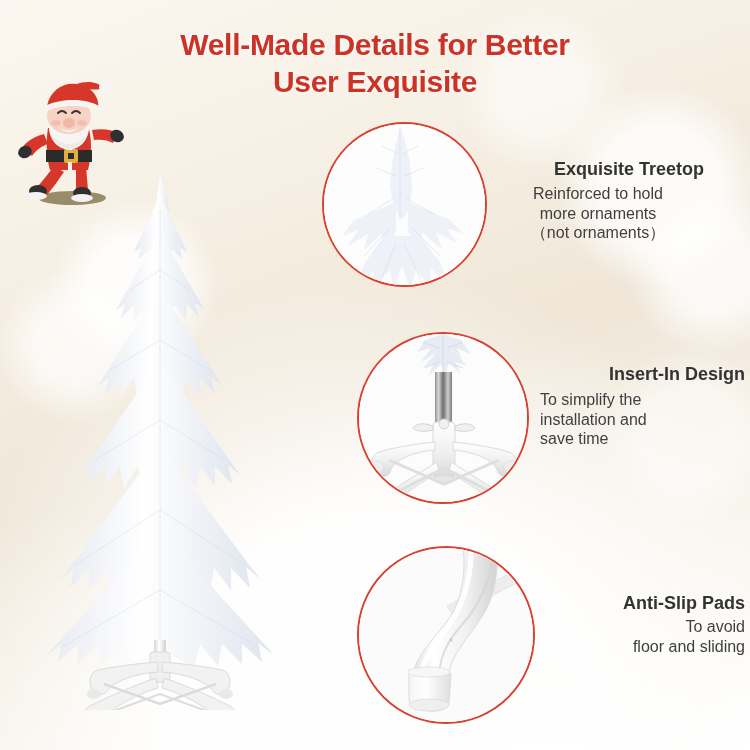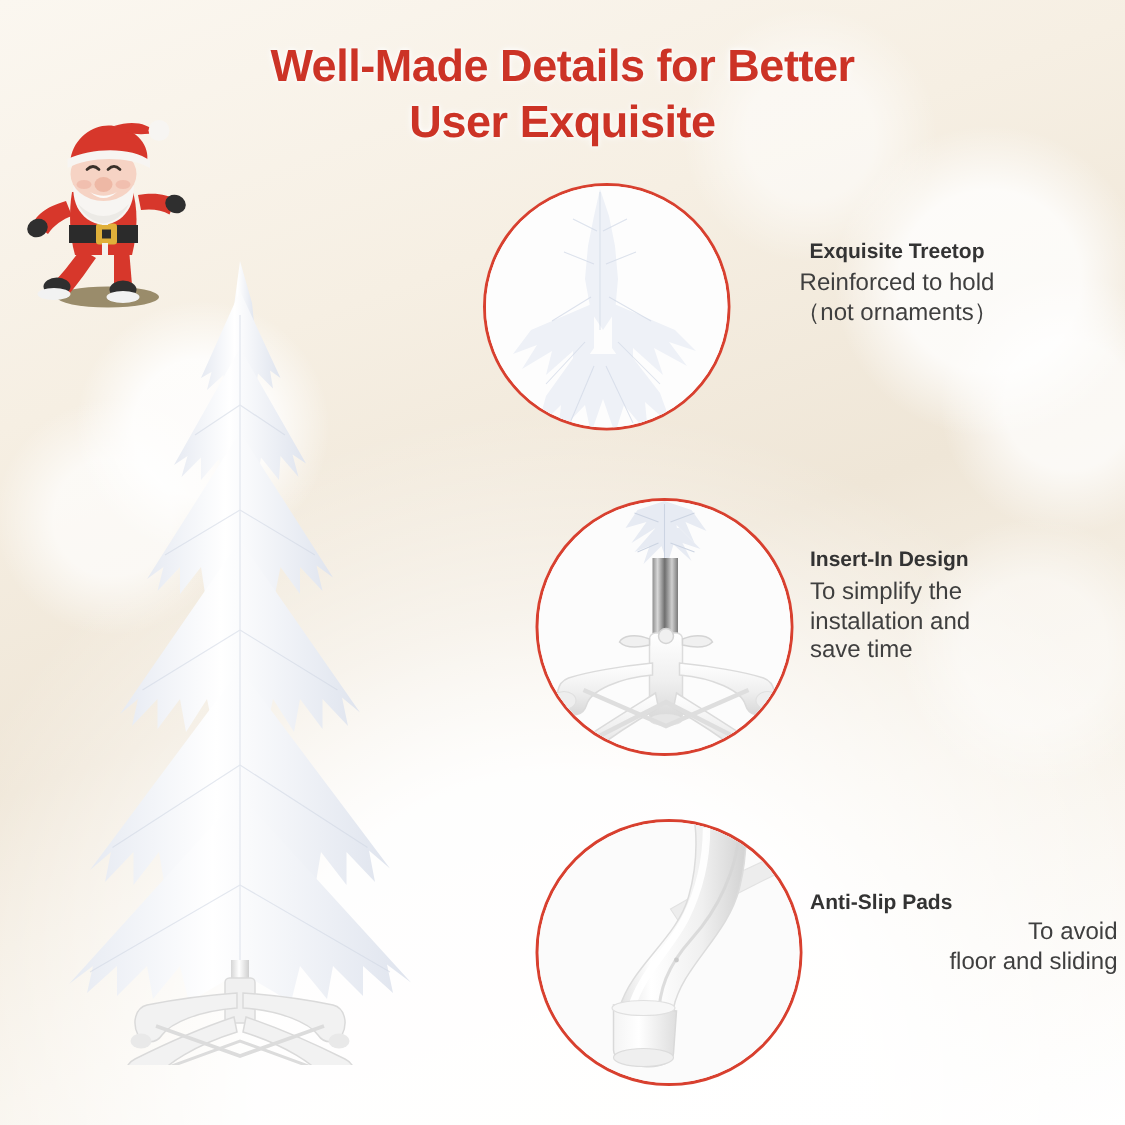--- a/index.html
+++ b/index.html
@@ -51,21 +51,21 @@
     border:2px solid #d8402f;
     background:#fdfdfd;
     overflow:hidden;
   }
   #circle-1 { left:322px; top:122px; width:165px; height:165px; }
   #circle-2 { left:357px; top:332px; width:172px; height:172px; }
   #circle-3 { left:357px; top:546px; width:178px; height:178px; }
 
   
   .callout-text { position:absolute; color:#3a3a3a; }
-  .callout-title { font-weight:bold; font-size:14px; line-height:1.3; color:#333333; }
+  .callout-title { font-weight:bold; font-size:18px; line-height:1.3; color:#333333;text-align:right; }
   .callout-desc  { font-size:16px; line-height:1.22; color:#3f3f3f; }
 
   #text-1 { left:492px; top:158px; width:212px; text-align:center; }
   #text-2 { left:540px; top:363px; width:205px; text-align:left; }
   #text-3 { left:540px; top:592px; width:205px; text-align:left; }
 
   #text-1 .callout-desc { margin-top:3px; }
   #text-2 .callout-desc { margin-top:4px; }
   #text-3 .callout-desc { margin-top:2px;text-align:right; }
 </style>
@@ -208,20 +208,21 @@
         <path d="M66 104 L40 132 M88 104 L116 132"></path>
         <path d="M72 120 L56 158 M80 120 L98 158"></path>
       </g>
     </svg>
   </div>
 
   <div class="callout-text" id="text-1">
     <div class="callout-title">Exquisite Treetop</div>
     <div class="callout-desc">
       <div>Reinforced to hold</div>
+      <div>more ornaments</div>
       <div>（not ornaments）</div>
     </div>
   </div>
 
   <div class="circle" id="circle-2">
     <svg viewBox="0 0 172 172" width="172" height="172">
       <rect width="172" height="172" fill="#fcfcfc"></rect>
       <defs>
         <linearGradient id="metalG" x1="0" y1="0" x2="1" y2="0">
           <stop offset="0%" stop-color="#8f8f8f"></stop>

